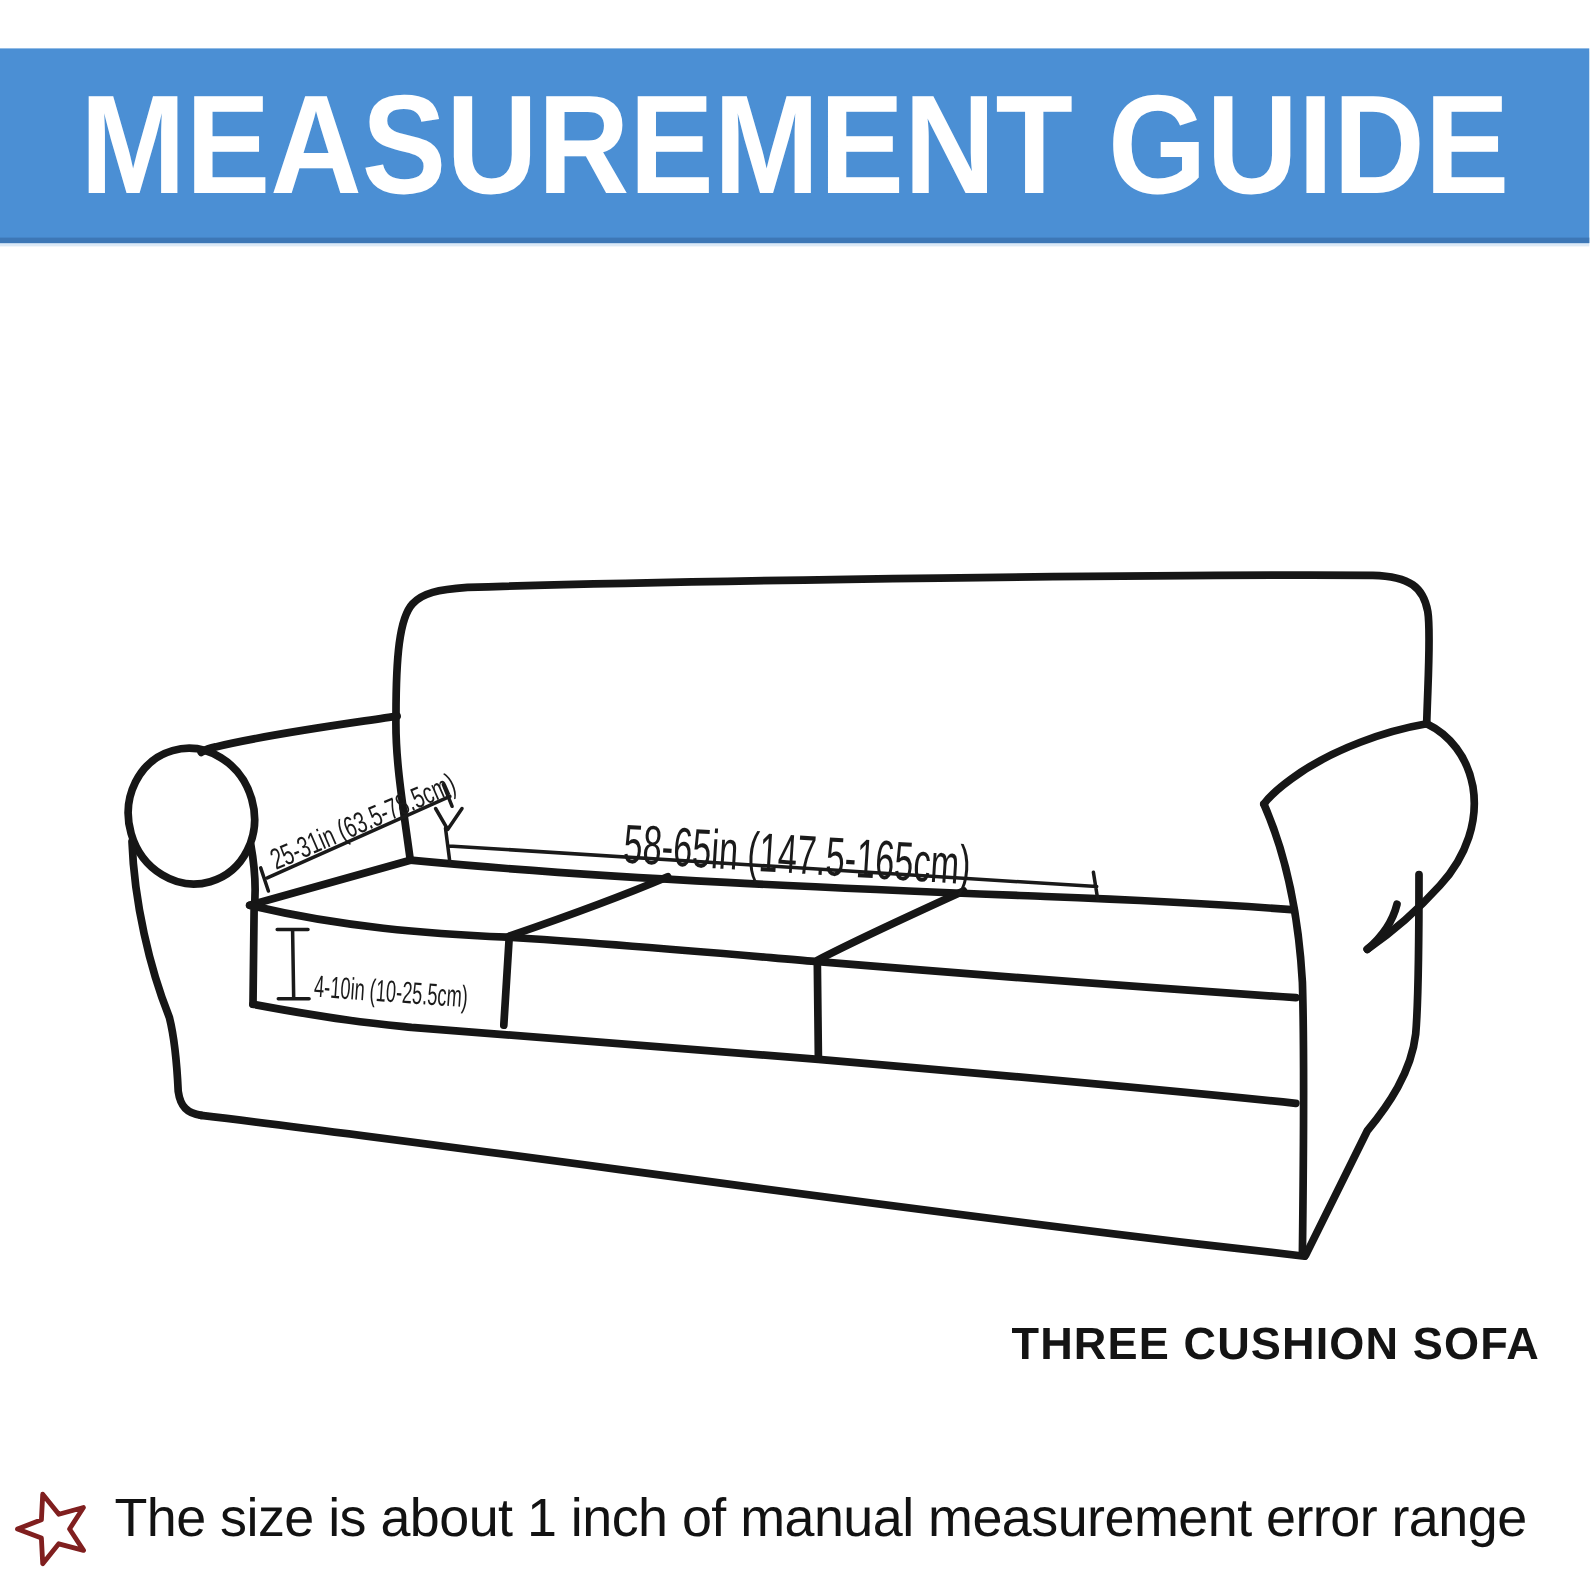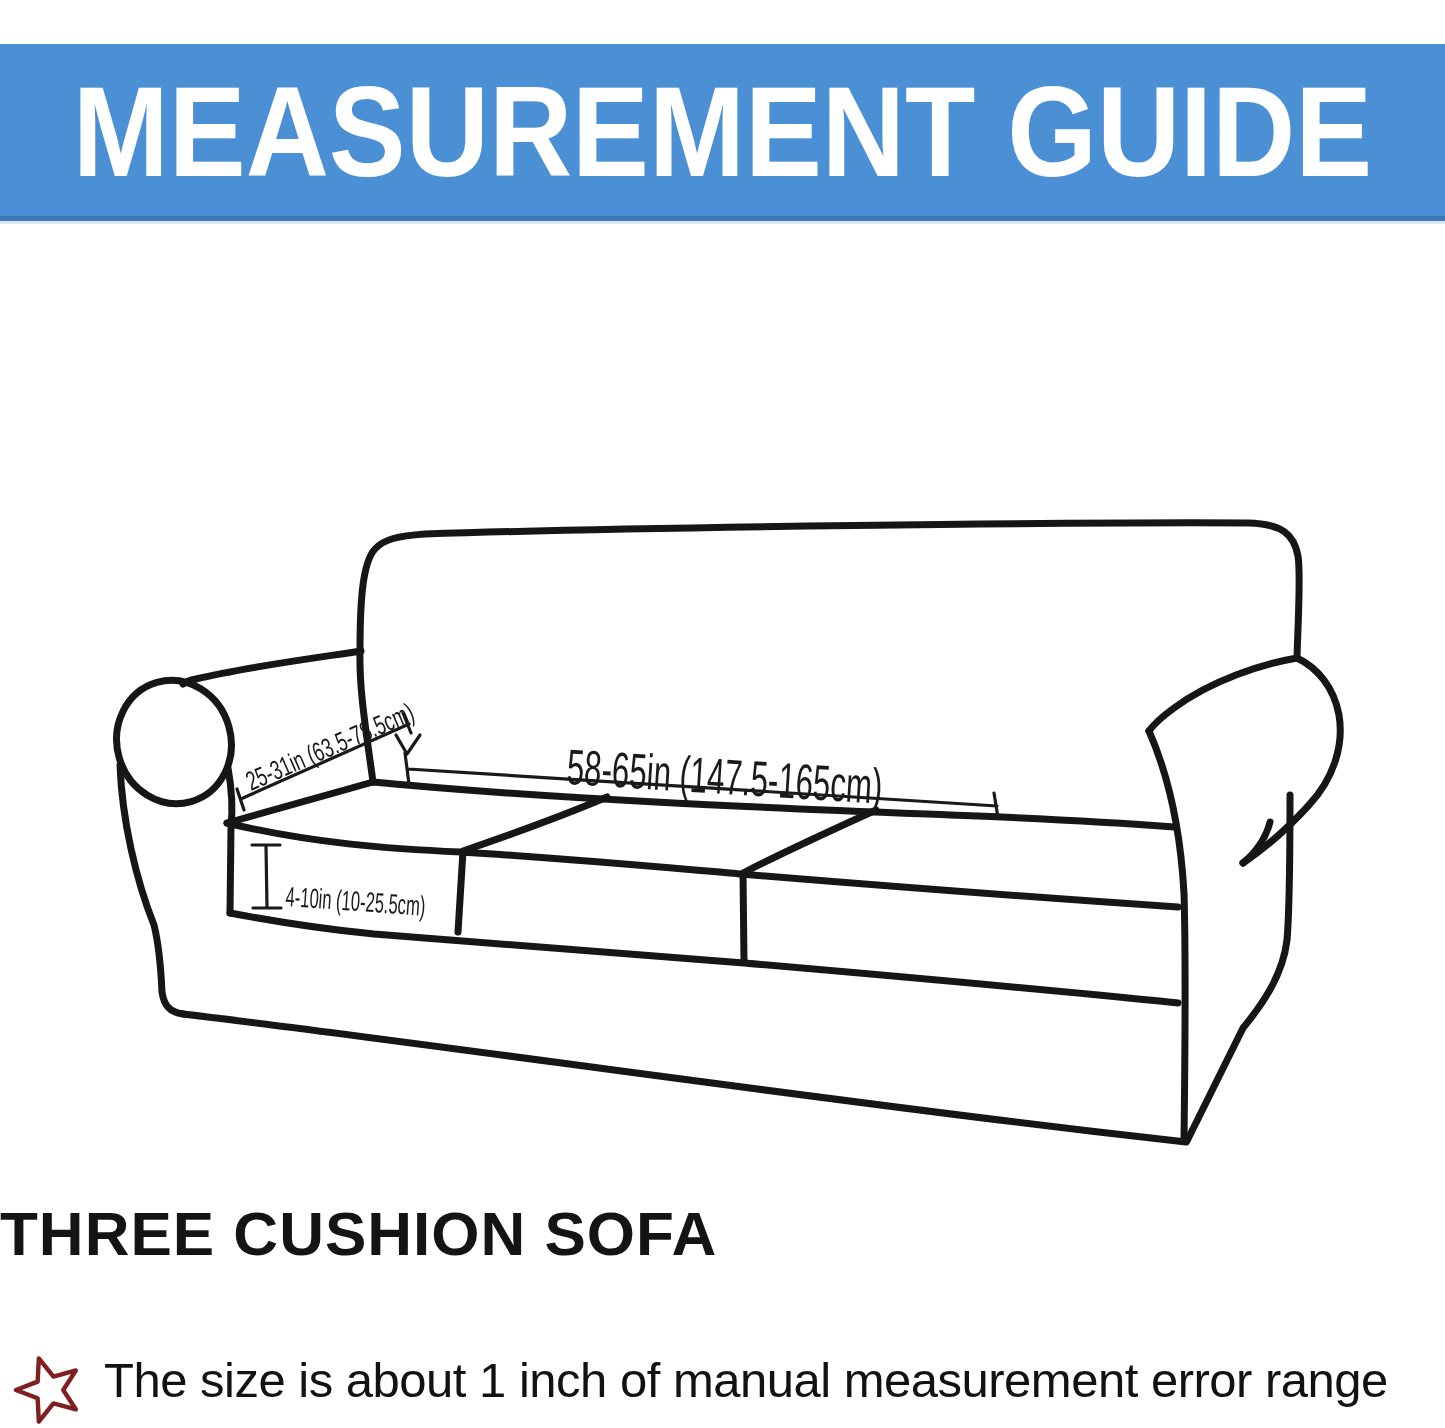--- a/index.html
+++ b/index.html
@@ -19,21 +19,21 @@
     font-size:128px;font-weight:bold;white-space:nowrap;
     transform:scaleX(0.9);transform-origin:50% 50%;
     letter-spacing:0px;
   }
   .diagram-svg{position:absolute;left:0;top:0;width:1445px;height:1428px;}
   .sofa-line{fill:none;stroke:#161616;stroke-width:7;stroke-linecap:round;stroke-linejoin:round;}
   .measure-line{fill:none;stroke:#1a1a1a;stroke-width:3.2;stroke-linecap:round;stroke-linejoin:round;}
   .measure-text{fill:#1a1a1a;font-family:"Liberation Sans",sans-serif;}
   .sofa-title{
     position:absolute;left:0;top:1198px;width:1400px;height:64px;
-    text-align:left;font-size:62px;font-weight:bold;color:#141414;
+    text-align:right;font-size:41px;font-weight:bold;color:#141414;
     letter-spacing:1px;white-space:nowrap;
   }
   .footnote{
     position:absolute;left:10px;top:1352px;width:1435px;height:76px;
     display:flex;align-items:flex-start;gap:16px;
   }
   .footnote-text{
     font-size:49px;color:#121212;white-space:nowrap;letter-spacing:-0.5px;
   }
   .star-svg{flex:0 0 auto;transform:rotate(-8deg);}

